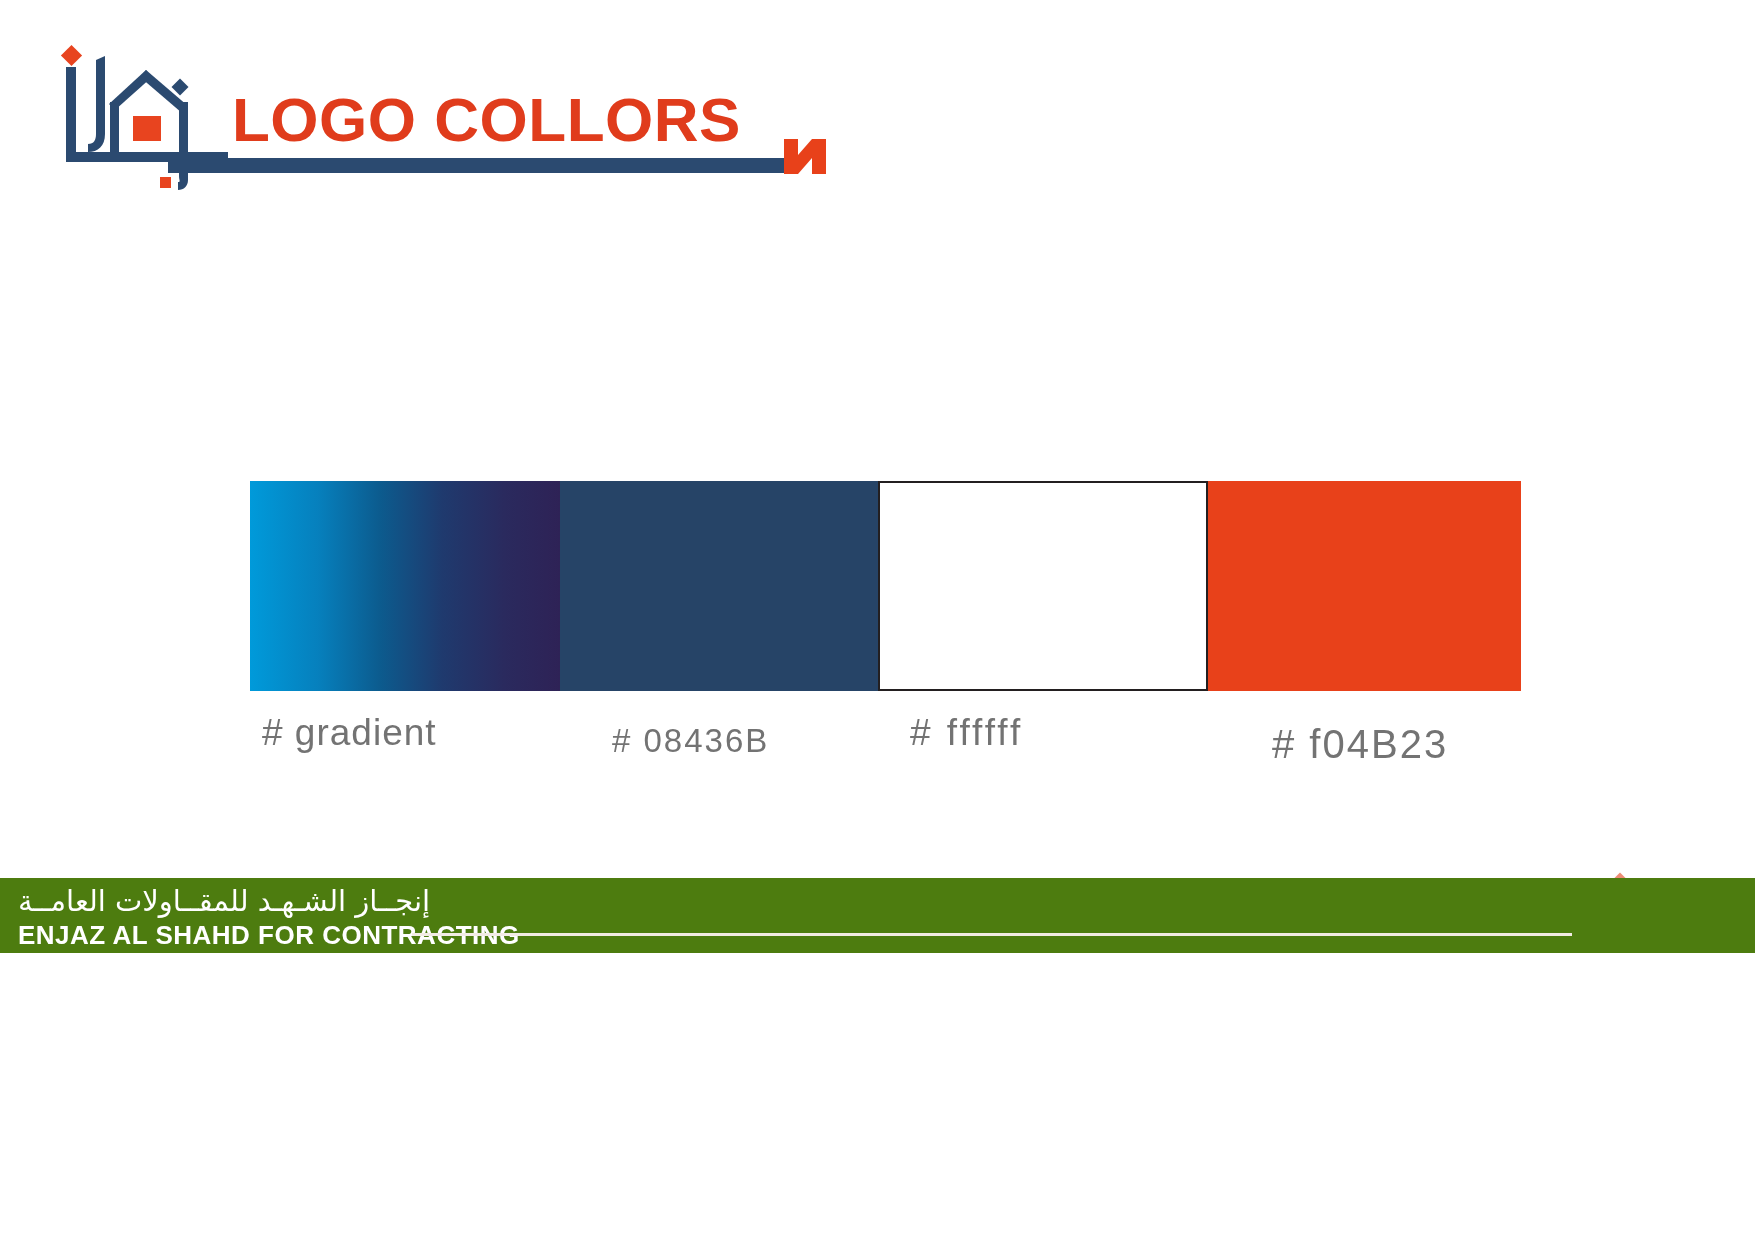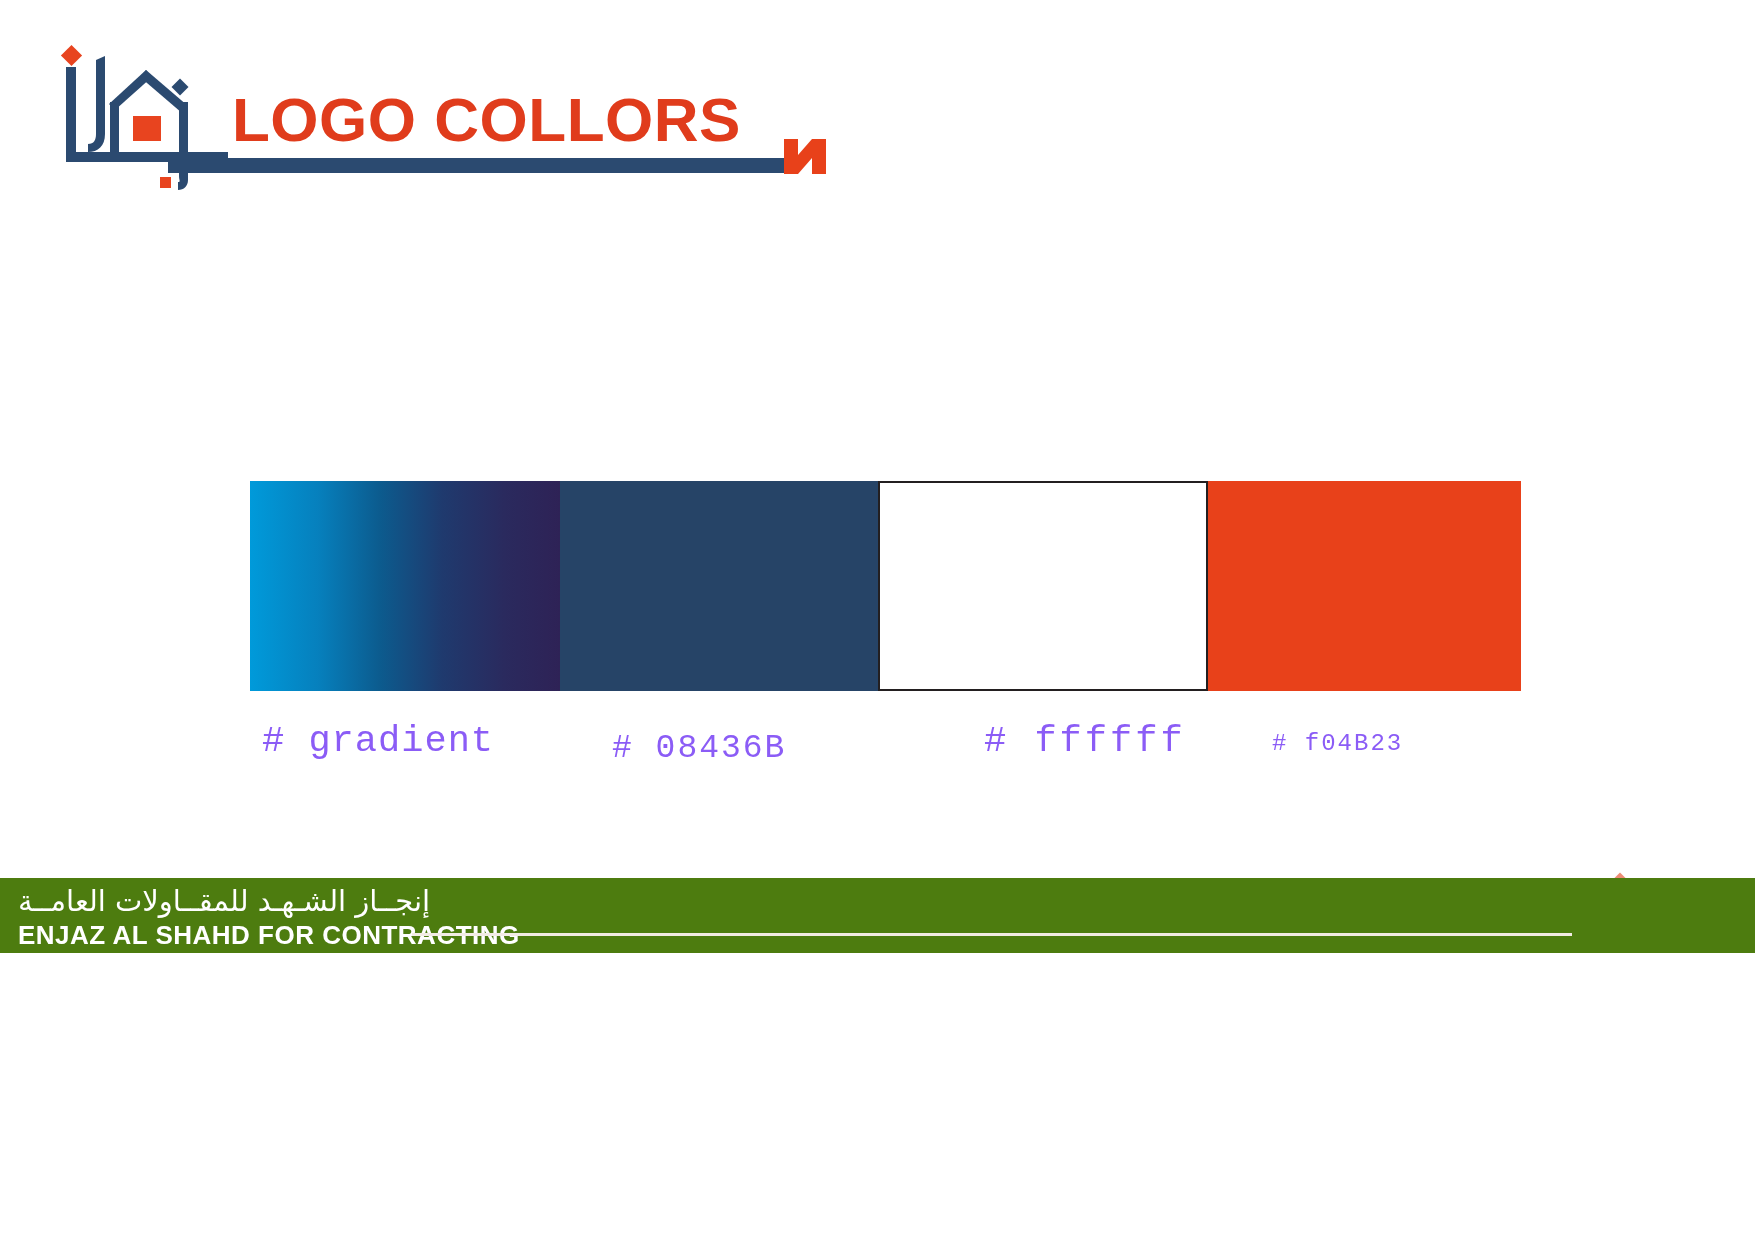--- a/index.html
+++ b/index.html
@@ -74,30 +74,29 @@
     box-sizing: border-box;
   }
   #swatch-gradient { width: 310px; }
   #swatch-navy     { width: 318px; }
   #swatch-white    { width: 330px; border: 2px solid #231f20; }
   #swatch-orange   { width: 313px; }
 
   
   .swatch-label {
     position: absolute;
-    font-family: Liberation Mono, monospace;
-    color: #8b5cf6;
+    font-family: Liberation Sans, sans-serif;
+    color: #737373;
     white-space: nowrap;
     font-weight: 400;
-    margin-top: 8px;
   }
   #label-gradient { left: 262px; top: 712px;  font-size: 37px; letter-spacing: 1px; }
   #label-navy     { left: 612px; top: 722px;  font-size: 33px; letter-spacing: 2px; }
-  #label-white    { left: 984px; top: 712px;  font-size: 37px; letter-spacing: 3px; }
-  #label-orange   { left: 1272px; top: 722px; font-size: 24px; letter-spacing: 2px; }
+  #label-white    { left: 910px; top: 712px;  font-size: 37px; letter-spacing: 3px; }
+  #label-orange   { left: 1272px; top: 722px; font-size: 40px; letter-spacing: 2px; }
 
   
   #watermark {
     position: absolute;
     left: 1580px;
     top: 860px;
     width: 175px;
     height: 310px;
   }
 

